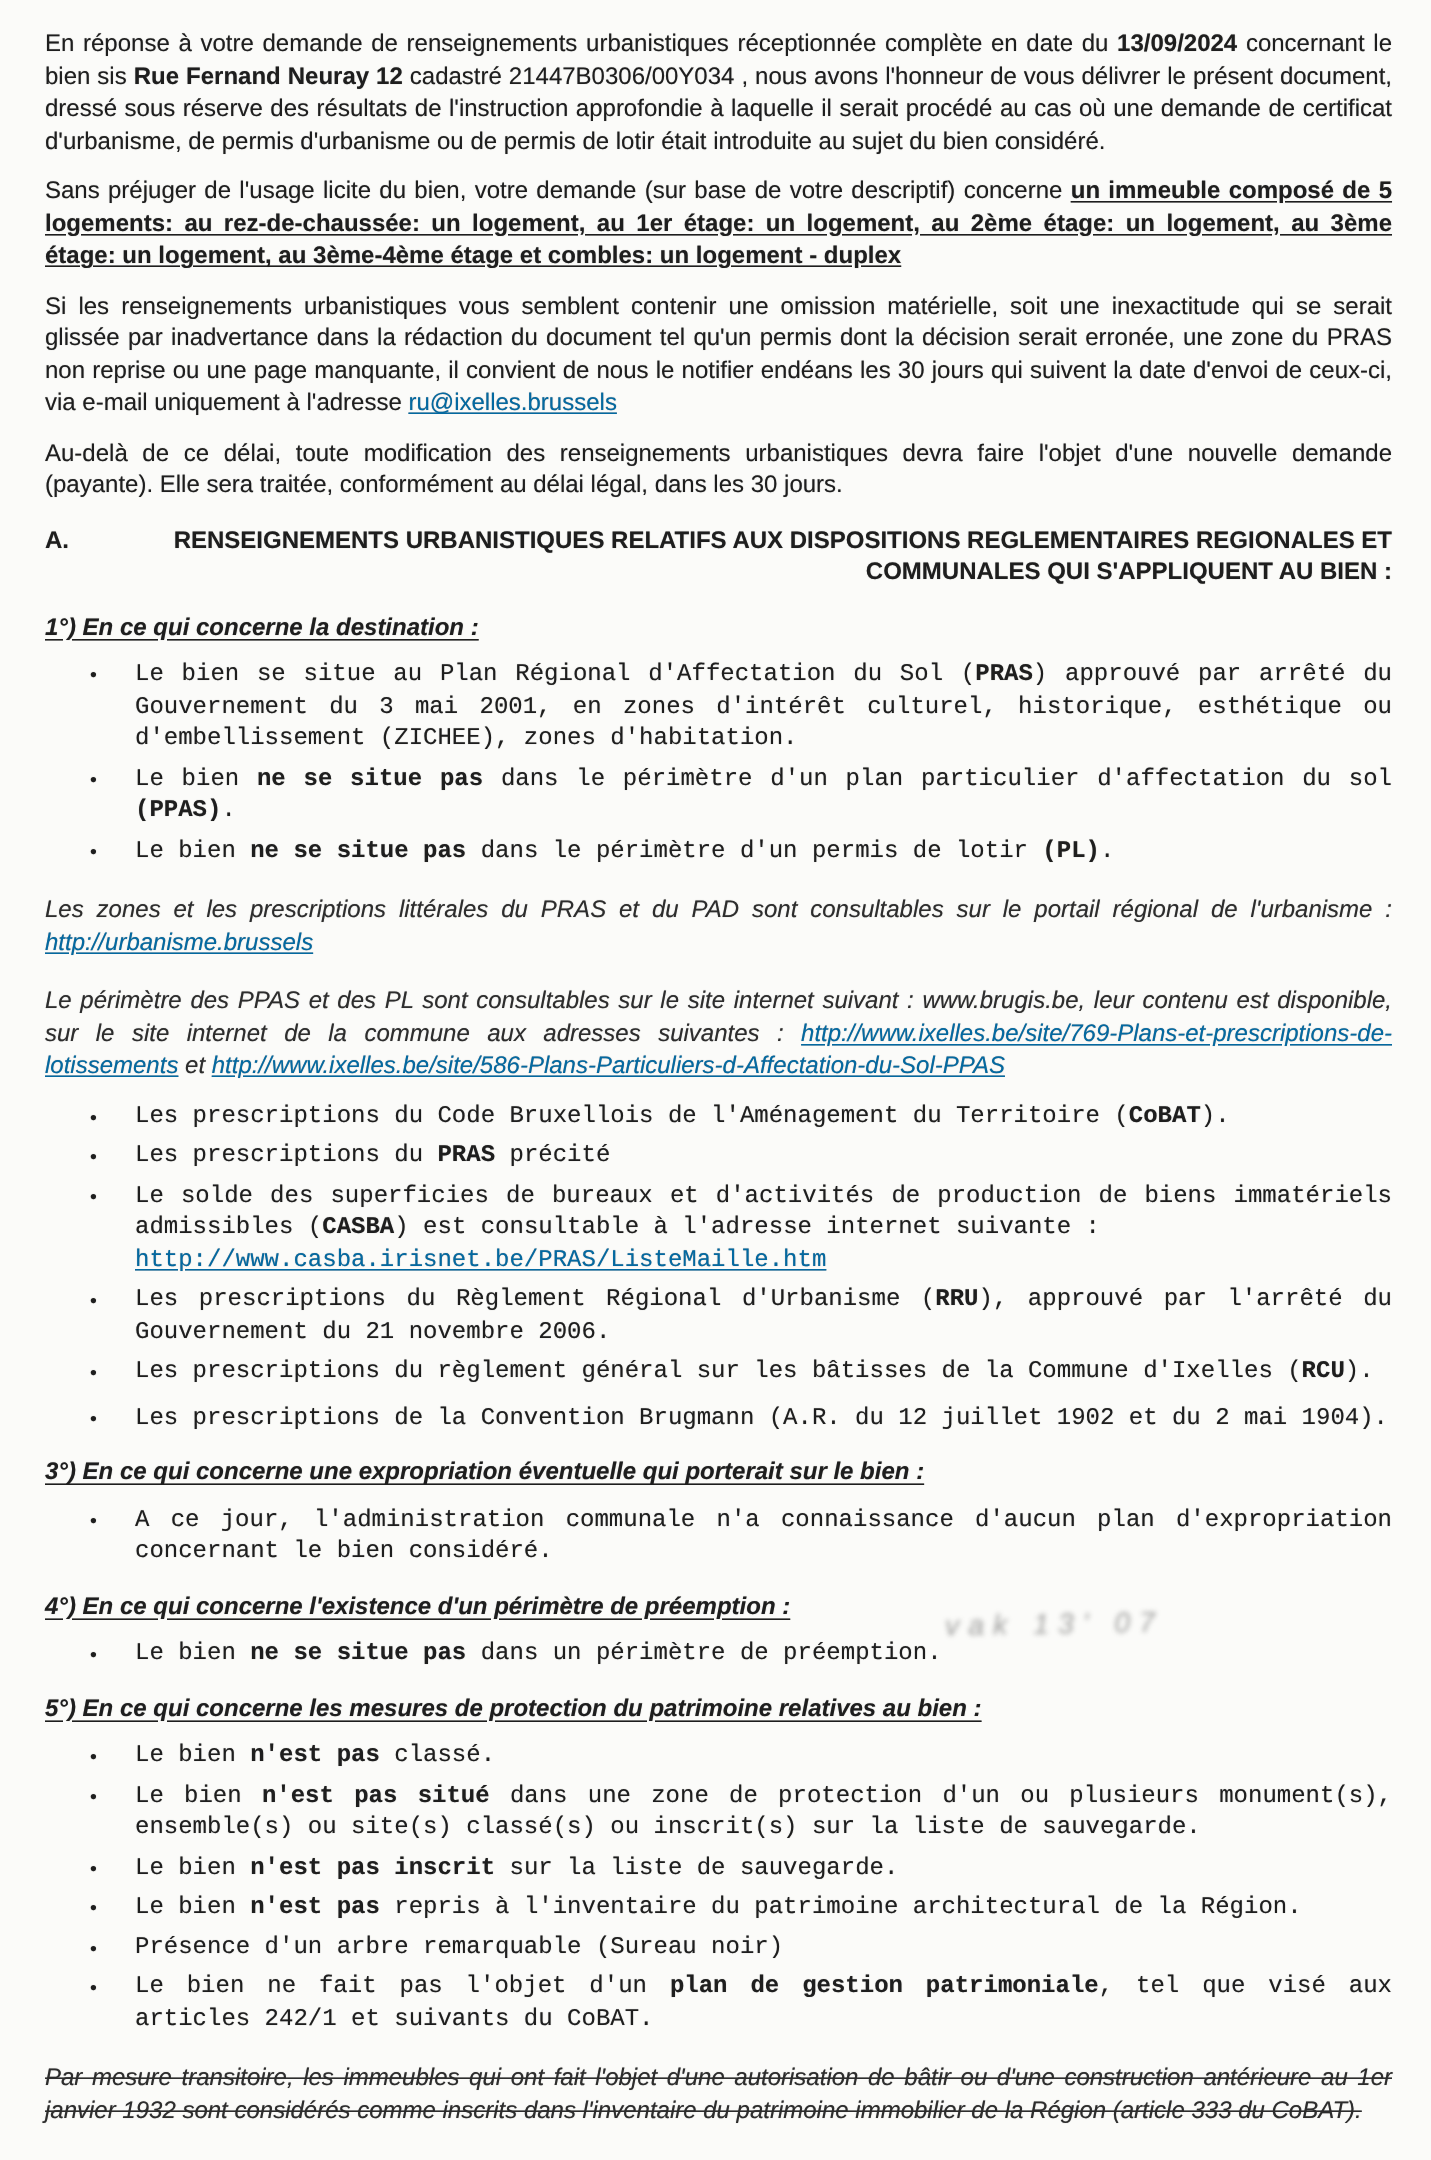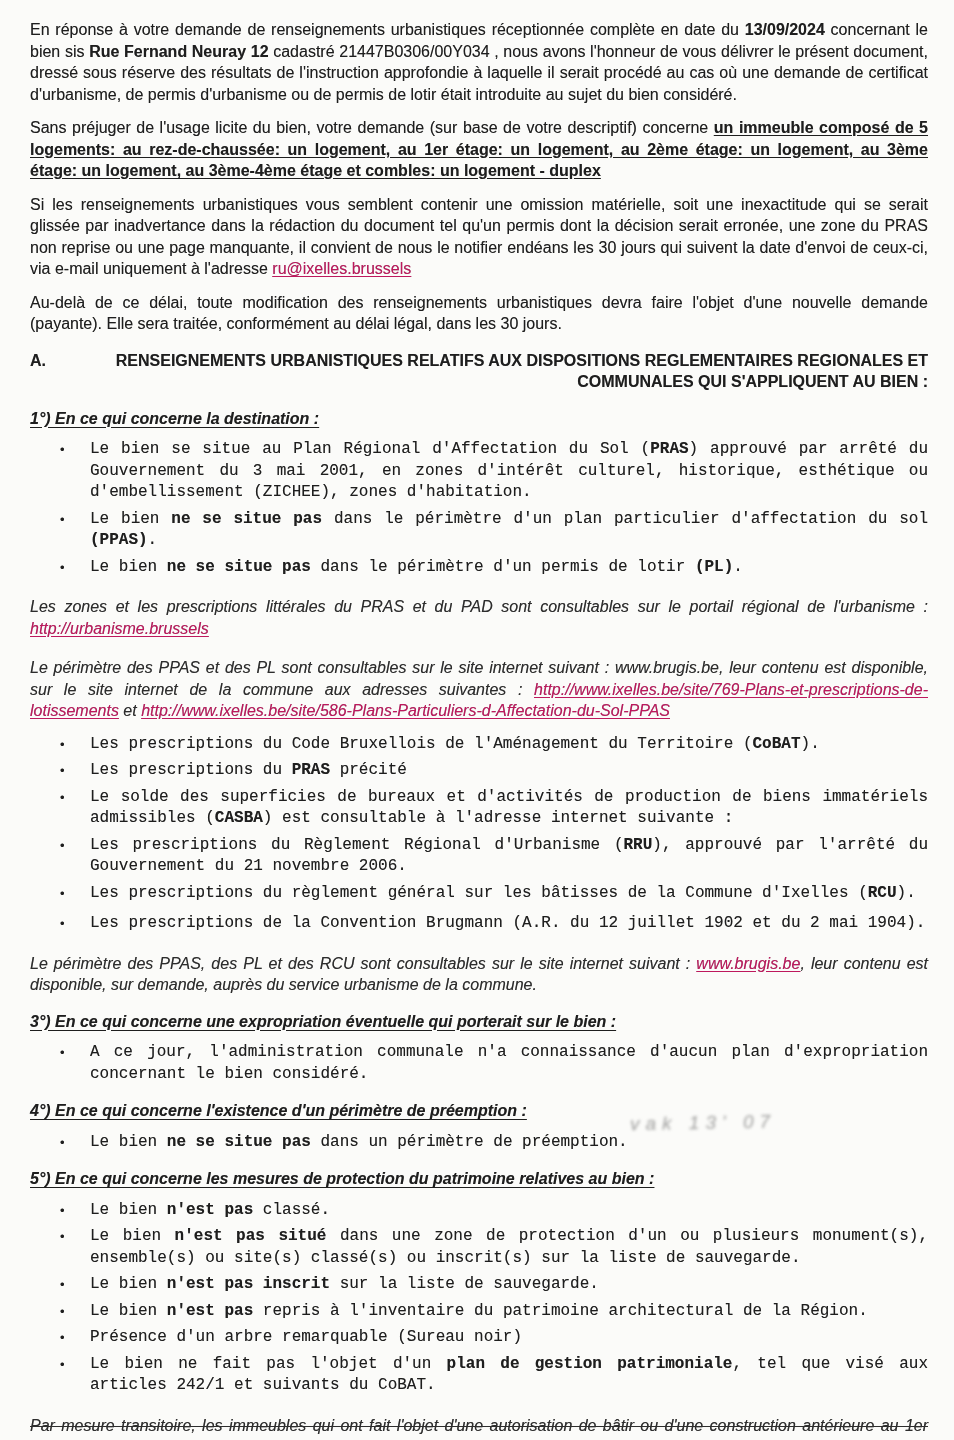--- a/index.html
+++ b/index.html
@@ -14,21 +14,21 @@
   .page {
     width:954px; min-height:1440px;
     padding:19px 26px 24px 30px;
     text-shadow:0 0 0.6px rgba(30,30,30,0.45);
   }
   .para { text-align:justify; margin-bottom:12px; }
   .note { font-style:italic; color:#2d2d2d;margin-top:18px; }
   .seg.b { font-weight:bold; }
   .seg.u { text-decoration:underline; text-underline-offset:2px; }
   .seg.strike { text-decoration:line-through; }
-  .seg.link { text-decoration:underline; text-underline-offset:2px; color:#be185d; }
+  .seg.link { text-decoration:underline; text-underline-offset:2px; color:#0369a1; }
   .sec-a { display:flex; gap:15px; font-weight:bold; margin:15px 0 12px; }
   .sec-a-label { flex:none; }
   .sec-a-text { flex:1; text-align:right; }
   .sec-heading {
     font-size:16px; font-weight:bold;
     margin:15px 0 10px; position:relative;font-style:italic;
   }
   .sec-heading .seg { text-decoration:underline; text-underline-offset:3px; }
   .bullets { list-style:none; margin:0 0 12px 0; }
   .bullets li { display:flex; margin-bottom:5px; }
@@ -76,36 +76,35 @@
       <li>
         <span class="dot">•</span>
         <div class="li-text"><span class="seg">Les prescriptions du Code Bruxellois de l'Aménagement du Territoire (</span><span class="seg b">CoBAT</span><span class="seg">).</span></div>
       </li>
       <li>
         <span class="dot">•</span>
         <div class="li-text"><span class="seg">Les prescriptions du </span><span class="seg b">PRAS</span><span class="seg"> précité</span></div>
       </li>
       <li>
         <span class="dot">•</span>
-        <div class="li-text"><span class="seg">Le solde des superficies de bureaux et d'activités de production de biens immatériels admissibles (</span><span class="seg b">CASBA</span><span class="seg">) est consultable à l'adresse internet suivante :</span><br></div>
+        <div class="li-text"><span class="seg">Le solde des superficies de bureaux et d'activités de production de biens immatériels admissibles (</span><span class="seg b">CASBA</span><span class="seg">) est consultable à l'adresse internet suivante :</span><br><span class="seg link">http://www.casba.irisnet.be/PRAS/ListeMaille.htm</span></div>
       </li>
       <li>
         <span class="dot">•</span>
         <div class="li-text"><span class="seg">Les prescriptions du Règlement Régional d'Urbanisme (</span><span class="seg b">RRU</span><span class="seg">), approuvé par l'arrêté du Gouvernement du 21 novembre 2006.</span></div>
       </li>
       <li>
         <span class="dot">•</span>
         <div class="li-text"><span class="seg">Les prescriptions du règlement général sur les bâtisses de la Commune d'Ixelles (</span><span class="seg b">RCU</span><span class="seg">).</span></div>
       </li>
       <li class="gap-top">
         <span class="dot">•</span>
         <div class="li-text"><span class="seg">Les prescriptions de la Convention Brugmann (A.R. du 12 juillet 1902 et du 2 mai 1904).</span></div>
       </li>
     </ul>
-    <p class="para note"><span class="seg">Le périmètre des PPAS, des PL et des RCU sont consultables sur le site internet suivant : </span><span class="seg link">www.brugis.be</span><span class="seg">, leur contenu est disponible, sur demande, auprès du service urbanisme de la commune.</span></p>
     <h3 class="sec-heading"><span class="seg">3°) En ce qui concerne une expropriation éventuelle qui porterait sur le bien :</span></h3>
     <ul class="bullets">
       <li>
         <span class="dot">•</span>
         <div class="li-text"><span class="seg">A ce jour, l'administration communale n'a connaissance d'aucun plan d'expropriation concernant le bien considéré.</span></div>
       </li>
     </ul>
     <h3 class="sec-heading"><span class="seg">4°) En ce qui concerne l'existence d'un périmètre de préemption :</span><span class="stamp">vak 13' 07</span></h3>
     <ul class="bullets">
       <li>

